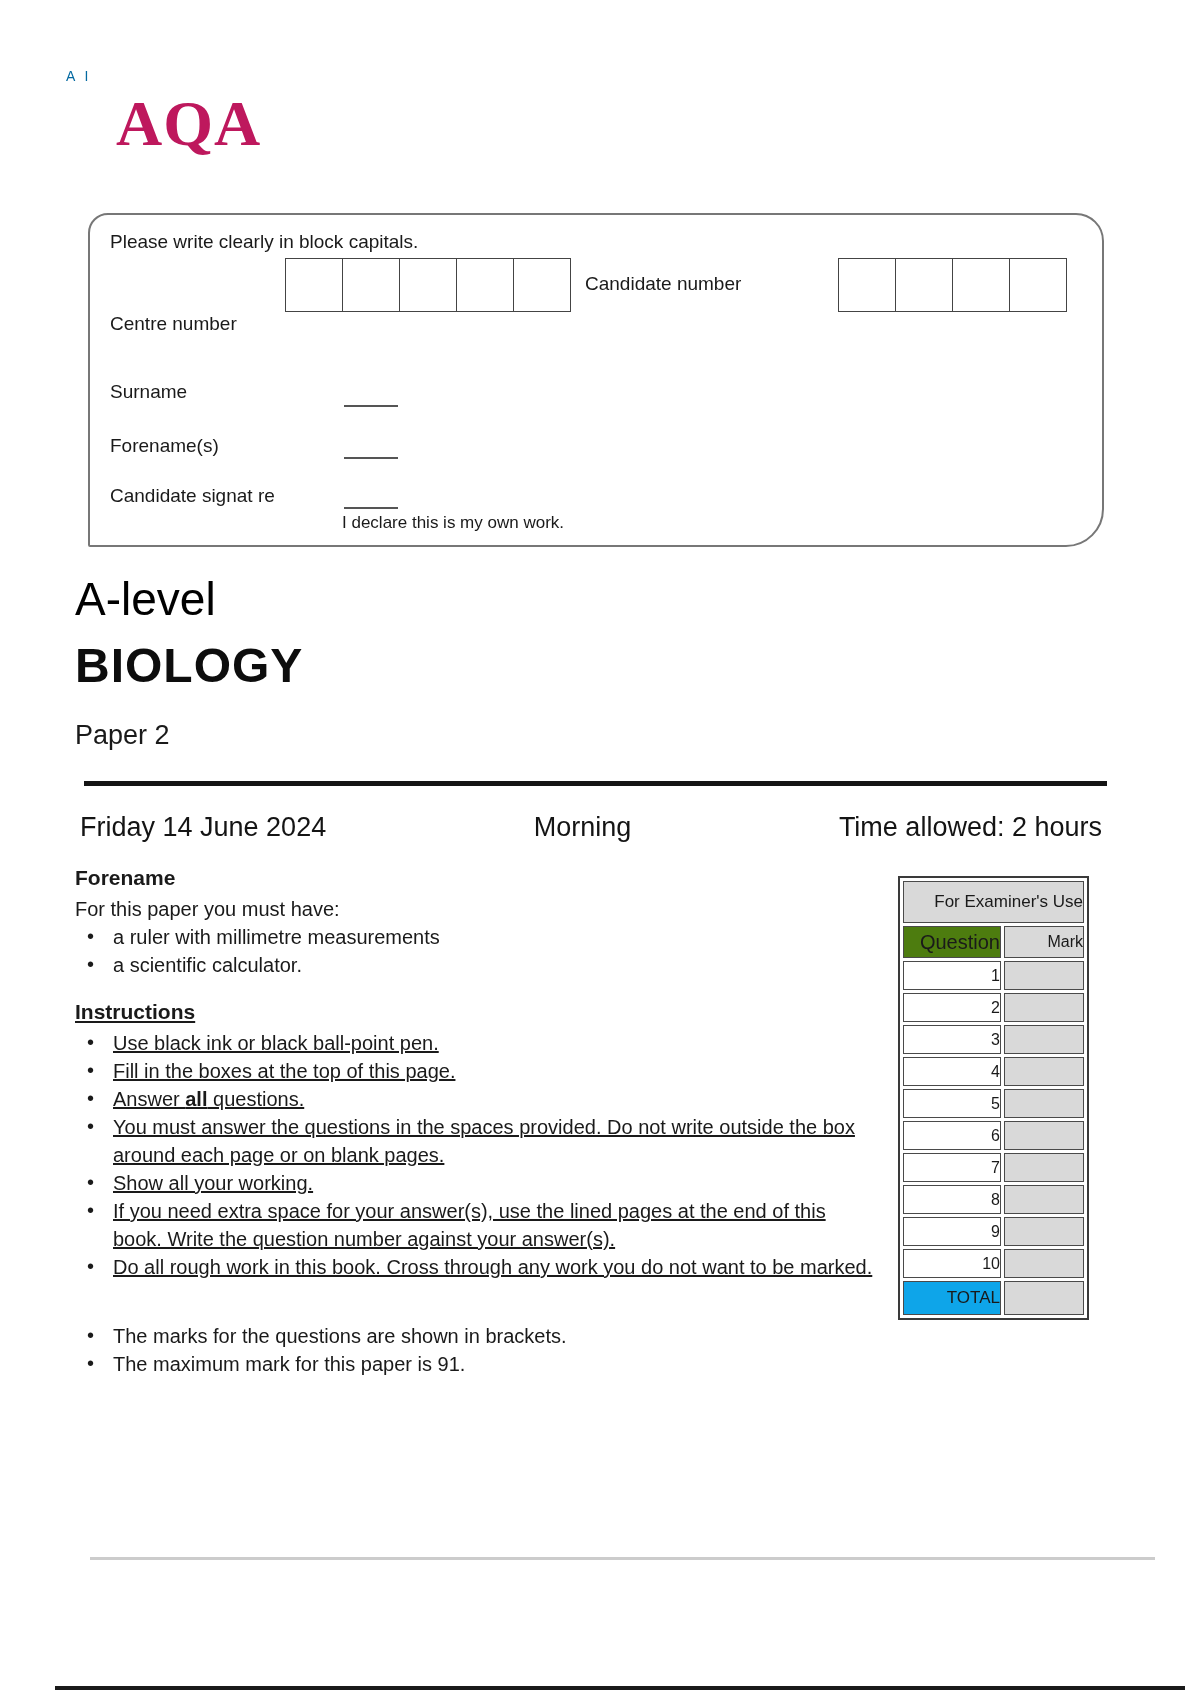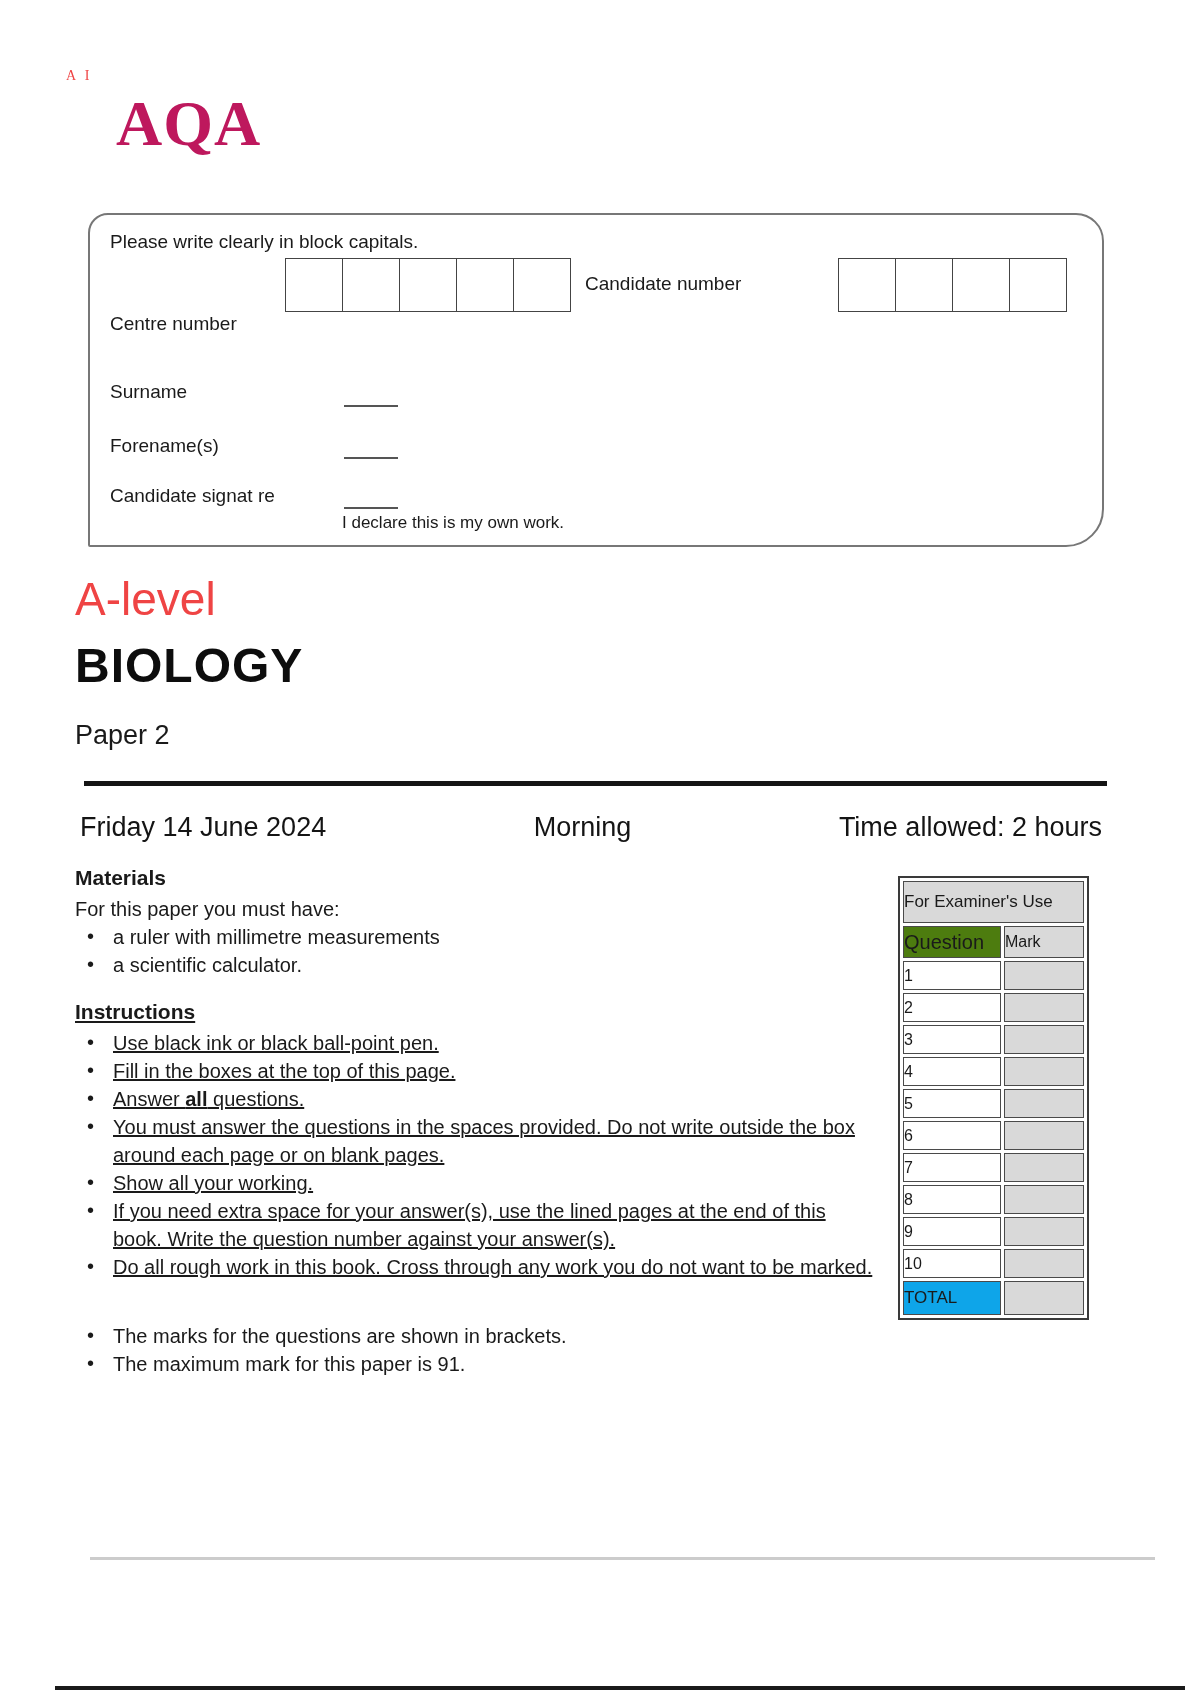--- a/index.html
+++ b/index.html
@@ -1,20 +1,20 @@
 <!DOCTYPE html>
 <html><head>
 <meta charset="utf-8">
 <style>
   html,body{margin:0;padding:0;background:#ffffff;}
   .page{
     position:relative;width:1200px;height:1700px;background:#ffffff;overflow:hidden;
     font-family:"Liberation Sans","DejaVu Sans",sans-serif;color:#1a1a1a;
   }
-  .corner{position:absolute;left:66px;top:68px;font-size:14px;letter-spacing:3px;color:#ef4444;font-family:Liberation Serif, serif;}
+  .corner{position:absolute;left:66px;top:68px;font-size:14px;letter-spacing:3px;color:#0369a1;}
   .logo{
     position:absolute;left:116px;top:92px;font-family:"Liberation Serif","DejaVu Serif",serif;
     font-weight:bold;font-size:64px;line-height:1;color:#be185d;letter-spacing:1px;
   }
   
   .cand-box{
     position:absolute;left:88px;top:213px;width:1012px;height:330px;
     border:2px solid #777;border-radius:20px 28px 38px 2px;background:#fff;
   }
   .cb-instruction{position:absolute;left:20px;top:16px;font-size:19px;}
@@ -27,21 +27,21 @@
   .cell{width:56px;height:52px;border:1px solid #444;margin-left:-1px;background:#fff;}
   .surname-label{left:20px;top:166px;}
   .forename-label{left:20px;top:220px;}
   .signature-label{left:20px;top:270px;}
   .wline{position:absolute;width:54px;height:2px;background:#555;}
   .surname-line{left:254px;top:190px;}
   .forename-line{left:254px;top:242px;}
   .signature-line{left:254px;top:292px;}
   .declaration{position:absolute;left:252px;top:298px;font-size:17px;}
   
-  .title-level{position:absolute;left:75px;top:572px;font-size:46px;color:#ef4444;}
+  .title-level{position:absolute;left:75px;top:572px;font-size:46px;color:#000000;}
   .title-subject{position:absolute;left:75px;top:638px;font-size:48px;font-weight:bold;color:#0d0d0d;letter-spacing:1px;}
   .title-paper{position:absolute;left:75px;top:720px;font-size:27px;}
   .rule{position:absolute;left:84px;top:781px;width:1023px;height:5px;background:#141414;}
   .session{
     position:absolute;left:80px;top:812px;width:1022px;display:flex;
     justify-content:space-between;font-size:27px;color:#141414;
   }
   
   .section{position:absolute;left:75px;width:800px;}
   .sec-materials{top:866px;}
@@ -49,21 +49,21 @@
   .sec-information{top:1322px;}
   .h{font-size:21px;font-weight:bold;margin:0 0 5px 0;}
   .intro{font-size:20px;line-height:28px;}
   .bi{position:relative;padding-left:38px;font-size:20px;line-height:28px;}
   .bi::before{content:"\2022";position:absolute;left:12px;top:-1px;font-size:20px;}
   
   .examiner{
     position:absolute;left:898px;top:876px;border-collapse:separate;border-spacing:3px;
     border:2px solid #3a3a3a;background:#fff;table-layout:fixed;
   }
-  .examiner th,.examiner td{border:1px solid #4a4a4a;text-align:left;font-weight:normal;padding:0;}
+  .examiner th,.examiner td{border:1px solid #4a4a4a;text-align:right;font-weight:normal;padding:0;}
   .et-title{height:40px;background:#d9d9d9;font-size:17px;}
   .et-q{width:96px;height:30px;background:#4d7c0f;font-size:20px;}
   .et-m{width:78px;height:30px;background:#d9d9d9;font-size:16px;}
   .qc{height:27px;background:#fff;font-size:16px;}
   .mc{height:27px;background:#d9d9d9;}
   .tc{height:32px;background:#0ea5e9;font-weight:bold;font-size:17px;}
   .tr-total .mc{height:32px;}
   
   .faint-line{position:absolute;left:90px;top:1557px;width:1065px;height:3px;background:#cccccc;}
   .bottom-bar{position:absolute;left:55px;top:1686px;width:1130px;height:4px;background:#1a1a1a;}
@@ -113,21 +113,21 @@
 
   <div class="rule"></div>
 
   <div class="session">
     <span>Friday 14 June 2024</span>
     <span>Morning</span>
     <span>Time allowed: 2 hours</span>
   </div>
 
   <div class="section sec-materials">
-    <div class="h">Materials</div>
+    <div class="h">Forename</div>
     <div class="intro">For this paper you must have:</div>
     <div class="blist">
         <div class="bi"><span>a ruler with millimetre measurements</span></div>
         <div class="bi"><span>a scientific calculator.</span></div>
       </div>
   </div>
 
   <div class="section sec-instructions">
     <div class="h">Instructions</div>
     <div class="blist">

